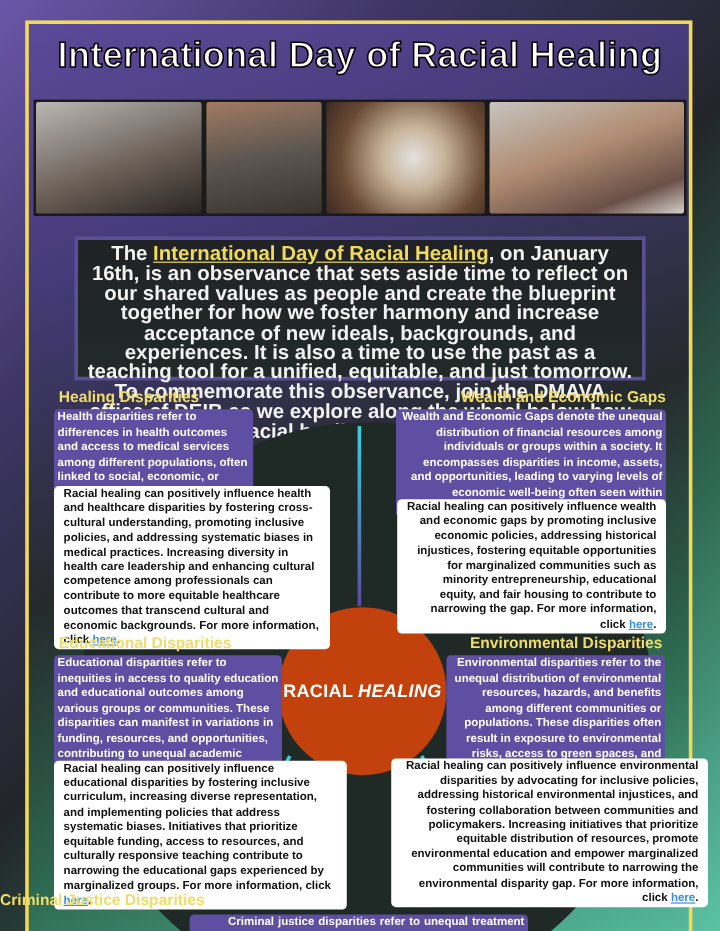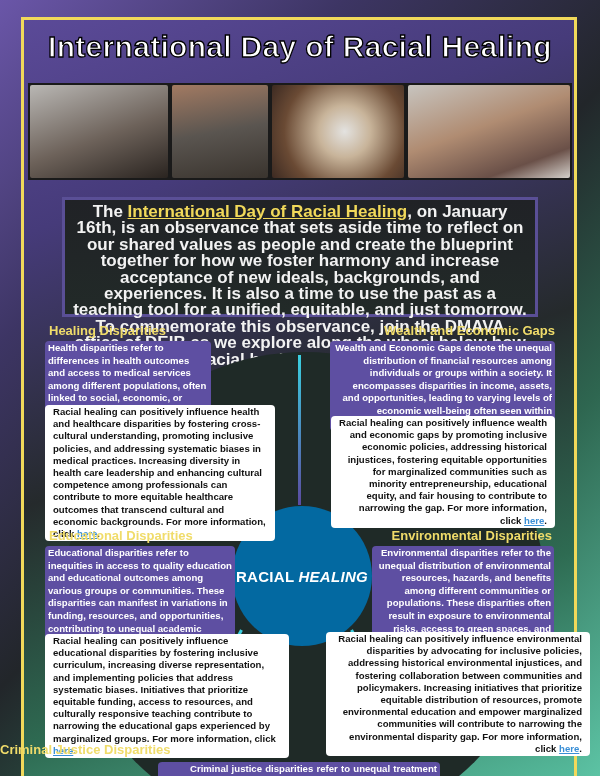--- a/index.html
+++ b/index.html
@@ -10,21 +10,21 @@
     background:linear-gradient(160deg,#5b4a98 0%,#463b7a 22%,#252a2c 50%,#2e6b52 75%,#58c0a1 100%);}
   .title{position:absolute;left:0;top:30px;width:600px;text-align:center;font-weight:bold;font-size:30px;color:#fff;
     -webkit-text-stroke:1.3px #000;letter-spacing:0.3px;}
   .photos{position:absolute;left:28px;top:83px;width:544px;height:97px;display:flex;gap:4px;background:#1a1a1a;padding:2px;box-sizing:border-box;}
   .photo{height:100%;border-radius:2px;}
   .intro{position:absolute;left:62px;top:197px;width:476px;height:120px;box-sizing:border-box;border:3px solid #5a4f96;
     background:linear-gradient(180deg,#202226,#222a28);color:#f2f2f2;font-weight:bold;font-size:17px;line-height:16.4px;text-align:center;padding:4px 6px;}
   .intro a{color:#f1d95a;text-decoration:underline;}
   .wheel{position:absolute;left:65px;top:352px;width:480px;height:480px;border-radius:50%;background:#1f2a27;}
   .spoke{position:absolute;width:3px;background:linear-gradient(#3ad0e0,#5b4aa0);}
-  .hub{position:absolute;left:232px;top:506px;width:140px;height:140px;border-radius:50%;background:#0369a1;
+  .hub{position:absolute;left:232px;top:506px;width:140px;height:140px;border-radius:50%;background:#c2410c;
     display:flex;align-items:center;justify-content:center;color:#fff;font-weight:bold;font-size:15px;letter-spacing:0.3px;}
   .hub i{font-style:italic;margin-left:4px;}
   .hdr{position:absolute;font-weight:bold;font-size:13px;color:#f0dc6a;}
   .def{position:absolute;background:#5e4fa2;color:#fff;font-weight:bold;font-size:9.6px;line-height:12.6px;border-radius:4px;padding:1px 3px;box-sizing:border-box;}
   .rh{position:absolute;background:#fff;color:#111;font-weight:bold;font-size:9.6px;line-height:12.2px;border-radius:4px;padding:1px 8px;box-sizing:border-box;}
   .right{text-align:right;}
   .rh a{color:#3a8fd6;text-decoration:underline;}
 </style>
 </head>
 <body>

